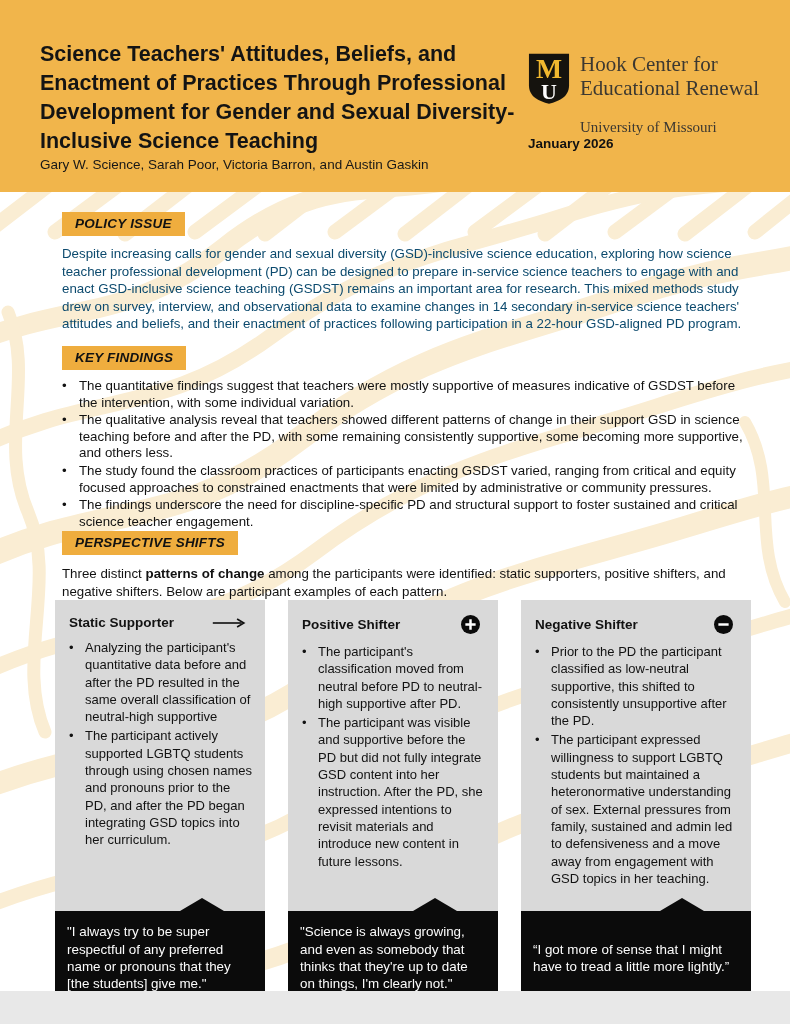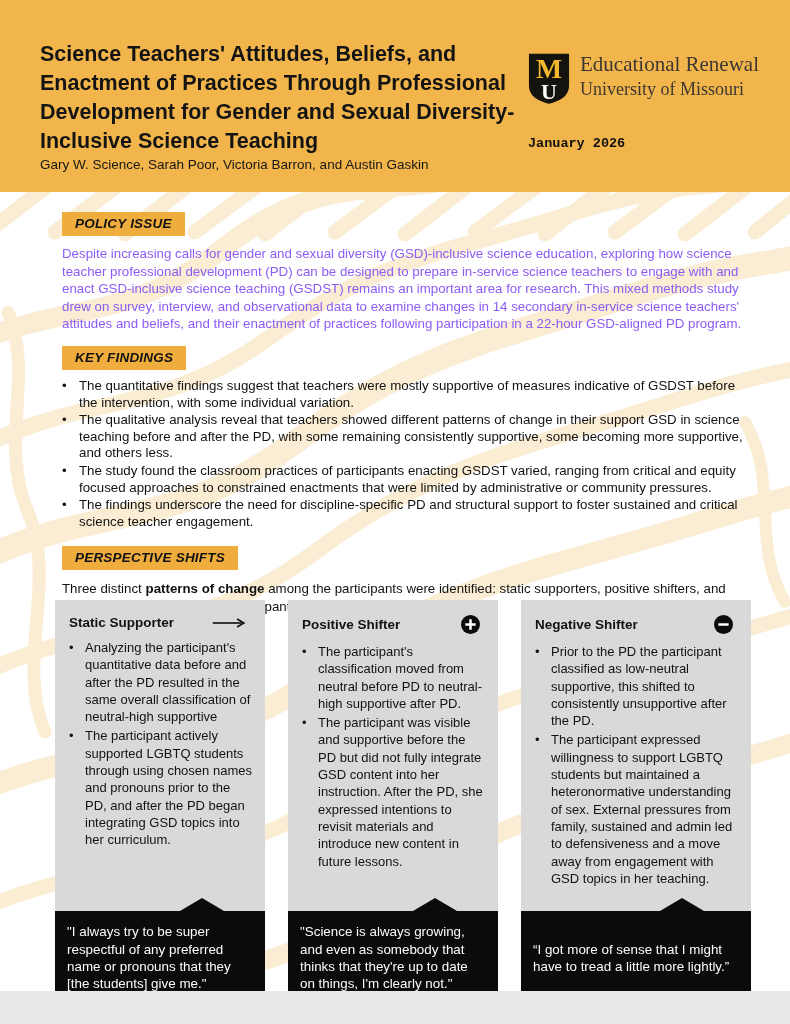--- a/index.html
+++ b/index.html
@@ -13,38 +13,38 @@
   
   .header-band { position:absolute; top:0; left:0; width:790px; height:192px; background:#F1B54B; }
   .doc-title {
     position:absolute; left:40px; top:40px; width:492px;
     font-size:21.5px; line-height:29px; font-weight:bold; color:#141414;
   }
   .authors { position:absolute; left:40px; top:157px; font-size:13.5px; color:#171717; }
   .brand { position:absolute; left:528px; top:52px; display:flex; gap:10px; align-items:flex-start; }
   .brand-text { font-family:"Liberation Serif", serif; color:#3C3831; }
   .brand-name { font-size:21px; line-height:24px; }
-  .brand-sub { font-size:18px; margin-top:3px; }
-  .date-line { position:absolute; left:528px; top:136px; font-size:13.5px; font-weight:bold; color:#111;font-family:Liberation Mono, monospace; }
+  .brand-sub { font-size:15px; margin-top:19px; }
+  .date-line { position:absolute; left:528px; top:136px; font-size:13.5px; font-weight:bold; color:#111; }
 
   
   .stripes { position:absolute; top:192px; left:0; width:790px; height:832px; }
 
   
   .content { position:absolute; top:192px; left:62px; width:684px; }
   .badge {
     display:inline-block; background:#EFAD3E; color:#121212;
     font-size:13.5px; font-weight:bold; letter-spacing:.2px;
     padding:4px 13px 5px 13px;
     font-style:italic;
   }
   .badge.policy { margin-top:20px; }
   .badge.findings { margin-top:13px; }
-  .badge.shifts { margin-top:15px; }
-  .para { margin-top:9px; font-size:13.3px; line-height:17.6px; color:#8b5cf6; }
+  .badge.shifts { }
+  .para { margin-top:9px; font-size:13.3px; line-height:17.6px; color:#0c4a6e; }
   .findings-list { margin-top:8px; list-style:none; }
   .findings-list li { display:flex; gap:9px; font-size:13.3px; line-height:16.6px; margin-bottom:1px; }
   .bullet { flex:0 0 auto; width:8px; }
   .intro { margin-top:10px; font-size:13.3px; line-height:17.6px; width:676px; }
 
   
   .shift-row { position:absolute; top:600px; left:55px; display:flex; gap:23px;border-radius:20px; }
   .shift-col { display:flex; flex-direction:column; }
   .col-0 { width:210px; } .col-1 { width:210px; } .col-2 { width:230px; }
   .card { background:#D9D9D9; height:311px; padding:15px 12px 10px 14px; }
@@ -102,20 +102,21 @@
 
   <div class="brand">
     <span class="head-icon">
       <svg width="42" height="53" viewBox="0 0 44 54" aria-hidden="true">
         <path d="M1,1 h42 v33 c0,12 -10,16.5 -21,19.5 c-11,-3 -21,-7.5 -21,-19.5 z" fill="#15130E"></path>
         <text x="22" y="27" text-anchor="middle" font-family="Liberation Serif, serif" font-size="29" font-weight="bold" fill="#F1B82F">M</text>
         <text x="22" y="49" text-anchor="middle" font-family="Liberation Serif, serif" font-size="23" font-weight="bold" fill="#FFFFFF">U</text>
       </svg>
     </span>
     <span class="brand-text">
+      <div class="brand-name">Hook Center for</div>
       <div class="brand-name">Educational Renewal</div>
       <div class="brand-sub">University of Missouri</div>
     </span>
   </div>
   <div class="date-line">January 2026</div>
 
   <div class="content">
 
     <div><span class="badge policy">POLICY ISSUE</span></div>
     <p class="para">Despite increasing calls for gender and sexual diversity (GSD)-inclusive science education, exploring how science teacher professional development (PD) can be designed to prepare in-service science teachers to engage with and enact GSD-inclusive science teaching (GSDST) remains an important area for research. This mixed methods study drew on survey, interview, and observational data to examine changes in 14 secondary in-service science teachers' attitudes and beliefs, and their enactment of practices following participation in a 22-hour GSD-aligned PD program.</p>

